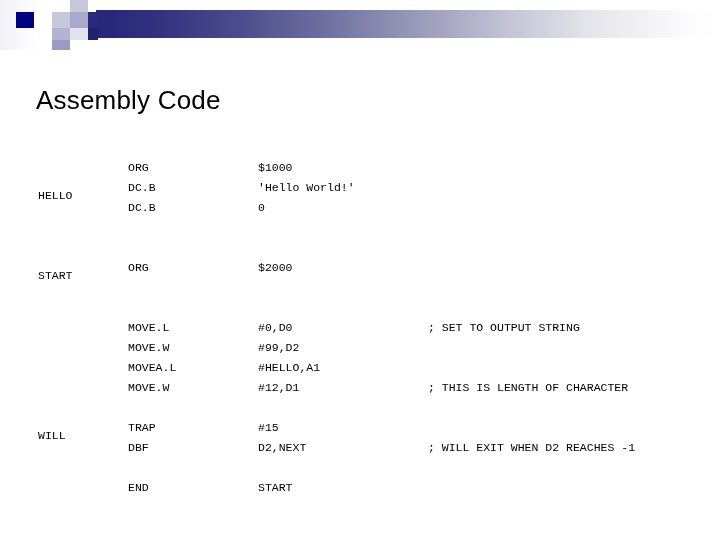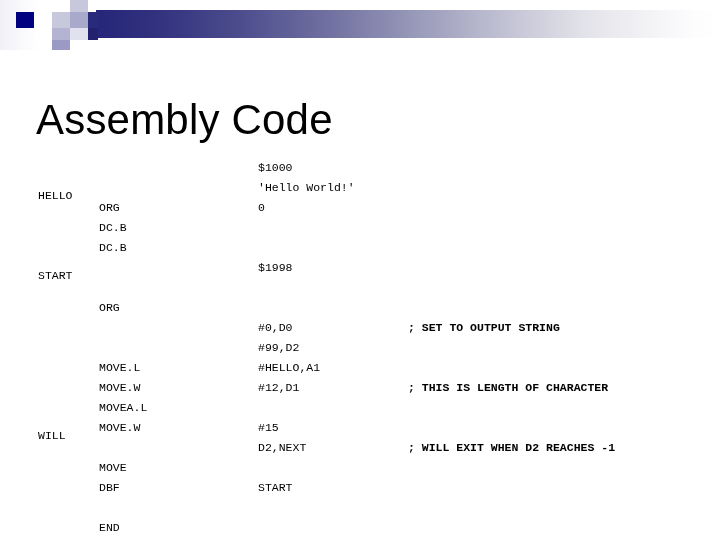--- a/index.html
+++ b/index.html
@@ -52,21 +52,21 @@
     width: 40px;
     height: 50px;
     background: linear-gradient(to right, #f0f0f6 0%, #fafafd 60%, #ffffff 100%);
   }
 
   
   #slide-title {
     position: absolute;
     left: 36px;
     top: 68px;
-    font-size: 42px;
+    font-size: 26px;
     font-weight: normal;
     color: #000000;
     letter-spacing: 0.2px;
     white-space: nowrap;
   }
 
   
   #code-listing {
     position: absolute;
     left: 0;
@@ -85,31 +85,29 @@
   .code-row.spacer {
     height: 20px;
   }
   .col-label {
     position: absolute;
     left: 38px;
     margin-top: 8px;
   }
   .col-mnemonic {
     position: absolute;
-    left: 99px;
-    margin-top: 40px;
+    left: 128px;
   }
   .col-operand {
     position: absolute;
     left: 258px;
   }
   .col-comment {
     position: absolute;
-    left: 408px;
-    font-weight: bold;
+    left: 428px;
   }
 </style>
 </head>
 <body>
 
 <div id="header-decoration">
   <div id="deco-wash"></div>
   <div id="gradient-bar"></div>
   <div id="deco-squares">
       <div class="deco-square" style="left: 16px; top: 12px; width: 18px; height: 16px; background: rgb(0, 0, 128);"></div>
@@ -127,25 +125,25 @@
 </div>
 
 <h1 id="slide-title">Assembly Code</h1>
 
 <div id="code-listing">
     <div class="code-row"><span class="col-mnemonic">ORG</span><span class="col-operand">$1000</span></div>
     <div class="code-row"><span class="col-label">HELLO</span><span class="col-mnemonic">DC.B</span><span class="col-operand">'Hello World!'</span></div>
     <div class="code-row"><span class="col-mnemonic">DC.B</span><span class="col-operand">0</span></div>
     <div class="code-row spacer"></div>
     <div class="code-row spacer"></div>
-    <div class="code-row"><span class="col-label">START</span><span class="col-mnemonic">ORG</span><span class="col-operand">$1998</span></div>
+    <div class="code-row"><span class="col-label">START</span><span class="col-mnemonic">ORG</span><span class="col-operand">$2000</span></div>
     <div class="code-row spacer"></div>
     <div class="code-row spacer"></div>
     <div class="code-row"><span class="col-mnemonic">MOVE.L</span><span class="col-operand">#0,D0</span><span class="col-comment">; SET TO OUTPUT STRING</span></div>
     <div class="code-row"><span class="col-mnemonic">MOVE.W</span><span class="col-operand">#99,D2</span></div>
     <div class="code-row"><span class="col-mnemonic">MOVEA.L</span><span class="col-operand">#HELLO,A1</span></div>
     <div class="code-row"><span class="col-mnemonic">MOVE.W</span><span class="col-operand">#12,D1</span><span class="col-comment">; THIS IS LENGTH OF CHARACTER</span></div>
     <div class="code-row spacer"></div>
-    <div class="code-row"><span class="col-label">WILL</span><span class="col-mnemonic">MOVE</span><span class="col-operand">#15</span></div>
+    <div class="code-row"><span class="col-label">WILL</span><span class="col-mnemonic">TRAP</span><span class="col-operand">#15</span></div>
     <div class="code-row"><span class="col-mnemonic">DBF</span><span class="col-operand">D2,NEXT</span><span class="col-comment">; WILL EXIT WHEN D2 REACHES -1</span></div>
     <div class="code-row spacer"></div>
     <div class="code-row"><span class="col-mnemonic">END</span><span class="col-operand">START</span></div>
   </div>
 
 </body></html>

